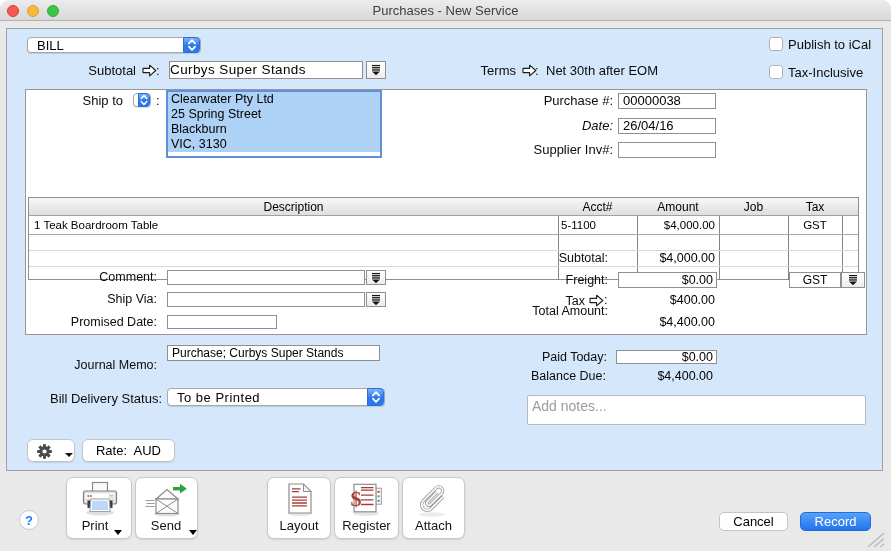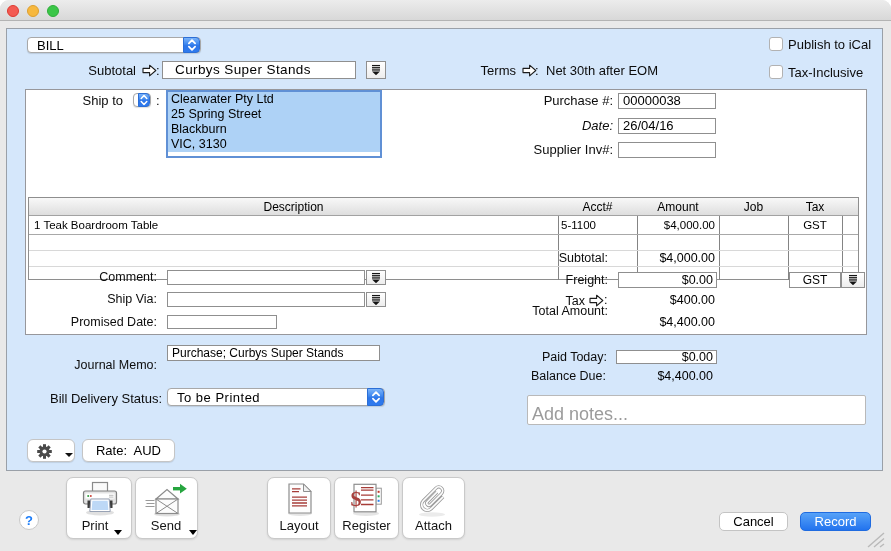--- a/index.html
+++ b/index.html
@@ -31,39 +31,40 @@
 </style>
 </head>
 <body>
 <div id="win">
 
   <div id="titlebar">
     <div class="light" style="left:7px;  background:#f35a51; border:0.5px solid #dd3a31;"></div>
     <div class="light" style="left:27px; background:#f7b83d; border:0.5px solid #dd9f2e;"></div>
     <div class="light" style="left:47px; background:#3bc648; border:0.5px solid #2fad3a;"></div>
   </div>
+  <div id="title">Purchases - New Service</div>
 
   <div id="bluepanel"></div>
 
   <div class="popup" style="left:27px; top:37px; width:174px; height:16px;">
     <div class="txt" style="line-height:15px;">BILL</div>
     <div class="stepper">
         <svg width="9" height="12" viewBox="0 0 9 12">
           <path d="M1.4 4.4 L4.5 1.1 L7.6 4.4" stroke="#fff" stroke-width="1.7" fill="none" stroke-linecap="round" stroke-linejoin="round"></path>
           <path d="M1.4 7.6 L4.5 10.9 L7.6 7.6" stroke="#fff" stroke-width="1.7" fill="none" stroke-linecap="round" stroke-linejoin="round"></path>
         </svg>
       </div>
   </div>
 
   <div class="lblr" style="left:36px; top:63px; width:100px;">Subtotal</div>
   <svg class="abs" style="left:142px; top:64px;" width="15" height="13" viewBox="0 0 15 13">
       <path d="M1 4.4 H7.6 V1.2 L13.8 6.5 L7.6 11.8 V8.6 H1 Z" fill="#fff" stroke="#1c1c1c" stroke-width="1.1" stroke-linejoin="round"></path>
     </svg>
   <div class="lbl" style="left:156px; top:63px;">:</div>
-  <div class="inp" style="left:162px; top:61px; width:194px; height:18px; line-height:16px; padding-left:12px; font-size:13.5px; letter-spacing:0.4px;">Curbys Super Stands</div>
+  <div class="inp" style="left:169px; top:61px; width:194px; height:18px; line-height:16px; padding-left:0; font-size:13.5px; letter-spacing:0.4px;">Curbys Super Stands</div>
   <div class="listbtn" style="left:366px; top:61px; width:20px; height:18px;">
       <svg width="9" height="11" viewBox="0 0 9 11">
         <rect x="0.5" y="0.4" width="8" height="1.3" fill="#141414"></rect>
         <rect x="0.5" y="2.6" width="8" height="1.3" fill="#141414"></rect>
         <rect x="0.5" y="4.8" width="8" height="1.3" fill="#141414"></rect>
         <polygon points="0.5,7 8.5,7 4.5,10.8" fill="#141414"></polygon>
       </svg>
     </div>
 
   <div class="lblr" style="left:416px; top:63px; width:100px;">Terms</div>
@@ -180,21 +181,21 @@
     <div class="txt" style="line-height:17px; letter-spacing:0.5px;">To be Printed</div>
     <div class="stepper">
         <svg width="9" height="12" viewBox="0 0 9 12">
           <path d="M1.4 4.4 L4.5 1.1 L7.6 4.4" stroke="#fff" stroke-width="1.7" fill="none" stroke-linecap="round" stroke-linejoin="round"></path>
           <path d="M1.4 7.6 L4.5 10.9 L7.6 7.6" stroke="#fff" stroke-width="1.7" fill="none" stroke-linecap="round" stroke-linejoin="round"></path>
         </svg>
       </div>
   </div>
 
   <div class="abs" style="left:527px; top:395px; width:339px; height:30px; background:#fff; border:1px solid #b9b9b9; border-radius:2px;">
-    <div class="abs" style="left:4px; top:8px; font-size:18px; color:#9b9b9b;">Add notes...</div>
+    <div class="abs" style="left:4px; top:2px; font-size:14px; color:#9b9b9b;">Add notes...</div>
   </div>
 
   <div class="abs" style="left:27px; top:439px; width:48px; height:23px; background:#fff; border:1px solid #c5c5c5; border-radius:6px; box-shadow:0 1px 1px rgba(0,0,0,0.10);">
     <svg class="abs" style="left:9px; top:4px;" width="15" height="15" viewBox="0 0 15 15">
       <g fill="#4a4a4a">
           <rect x="6" y="0.2" width="3" height="14.6"></rect>
           <rect x="6" y="0.2" width="3" height="14.6" transform="rotate(45 7.5 7.5)"></rect>
           <rect x="6" y="0.2" width="3" height="14.6" transform="rotate(90 7.5 7.5)"></rect>
           <rect x="6" y="0.2" width="3" height="14.6" transform="rotate(135 7.5 7.5)"></rect>
           <circle cx="7.5" cy="7.5" r="5"></circle>

